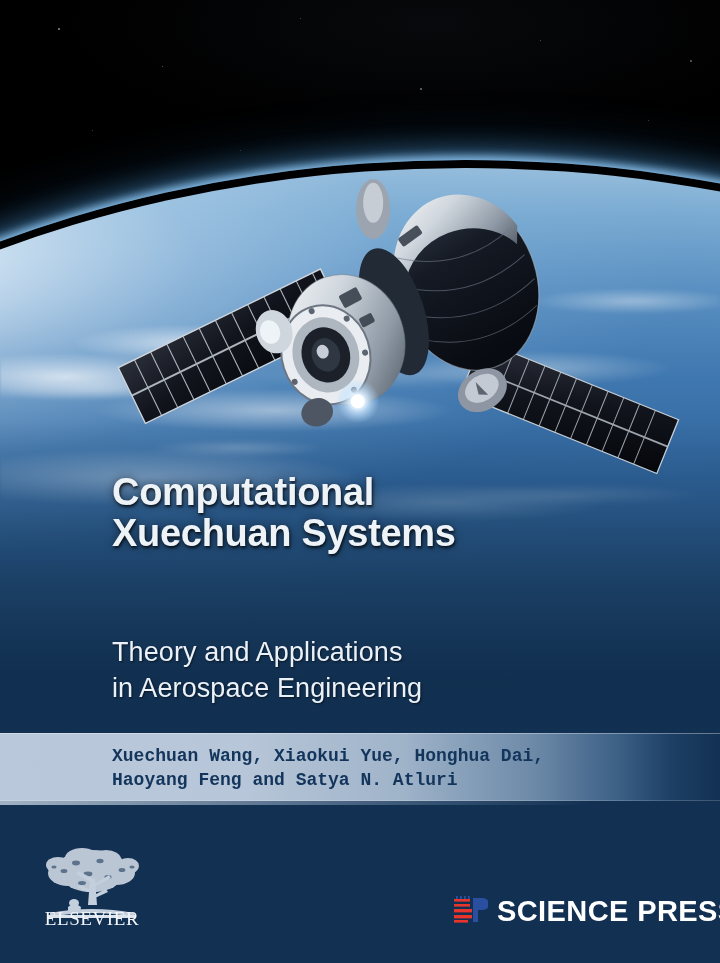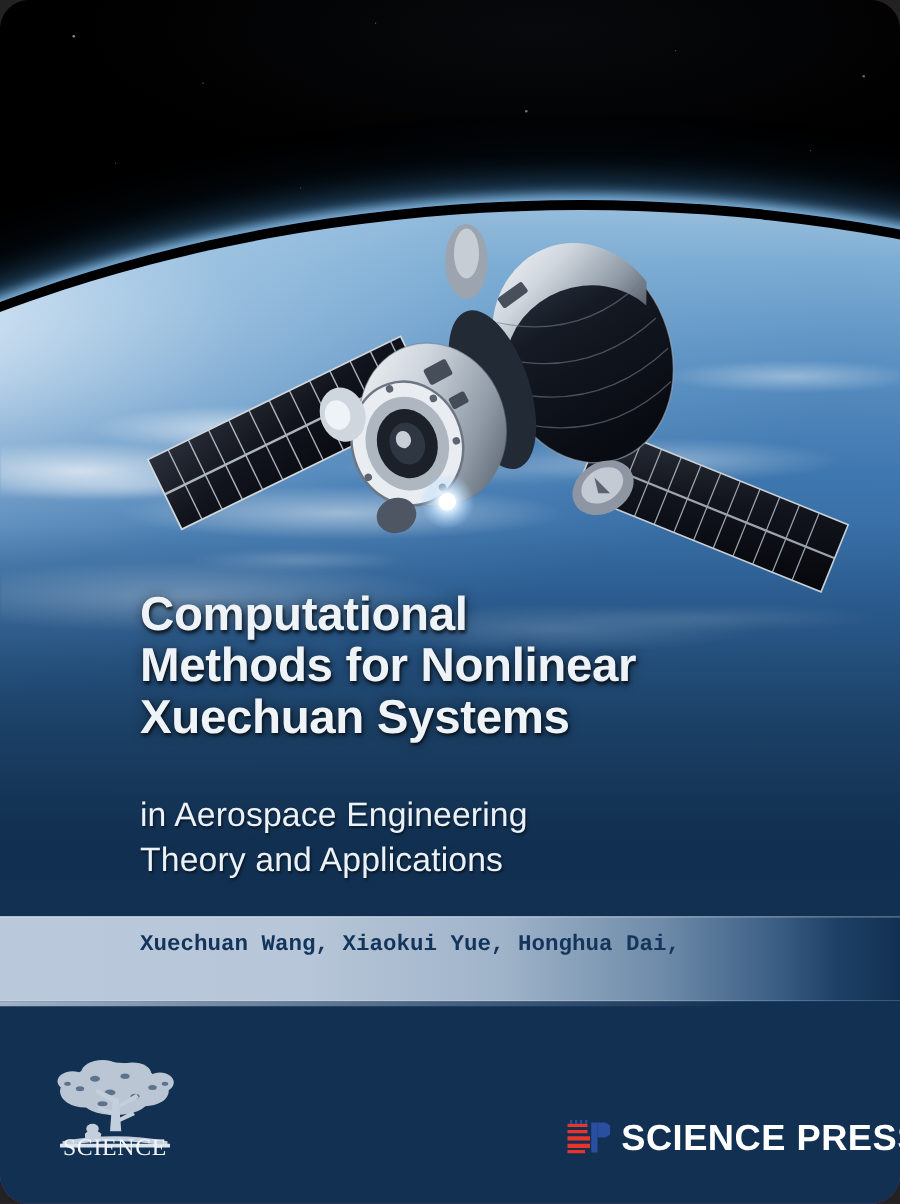--- a/index.html
+++ b/index.html
@@ -9,21 +9,20 @@
     background: #222;
   }
   #cover {
     position: relative;
     width: 720px;
     height: 963px;
     overflow: hidden;
     font-family: "Liberation Sans", sans-serif;
     background: #ec4899;
     user-select: none;
-    border-radius: 23px;
   }
 
   
   .art {
     position: absolute;
     left: 0; top: 0;
     width: 720px; height: 963px;
     overflow: hidden;
   }
   .space-black {
@@ -394,32 +393,32 @@
         <rect x="418" y="232" width="24" height="10" rx="2" transform="rotate(-18 418 232)"></rect>
       </g>
 
       <circle cx="330" cy="374" r="22" fill="url(#lampG)" opacity=".95"></circle>
       <circle cx="330" cy="374" r="7" fill="#ffffff"></circle>
     </g>
   </svg>
 
   <div class="title-block">
     <div class="title-line">Computational</div>
-    <div class="title-line">Methods for Nonlinear</div>
     <div class="title-line">Xuechuan Systems</div>
   </div>
 
   <div class="subtitle-block">
+    <div class="subtitle-line">Theory and Applications</div>
     <div class="subtitle-line">in Aerospace Engineering</div>
-    <div class="subtitle-line">Theory and Applications</div>
   </div>
 
   <div class="author-band"></div>
   <div class="author-text">
     <div class="author-line">Xuechuan Wang, Xiaokui Yue, Honghua Dai,</div>
+    <div class="author-line">Haoyang Feng and Satya N. Atluri</div>
   </div>
 
   <svg class="elsevier" viewBox="0 0 108 92">
     <g fill="#c3cfdc" opacity=".95">
 
       <ellipse cx="54" cy="24" rx="34" ry="17"></ellipse>
       <ellipse cx="30" cy="30" rx="20" ry="13"></ellipse>
       <ellipse cx="78" cy="30" rx="19" ry="12"></ellipse>
       <ellipse cx="44" cy="15" rx="17" ry="10"></ellipse>
       <ellipse cx="68" cy="16" rx="15" ry="9"></ellipse>
@@ -449,21 +448,21 @@
     </g>
 
     <g fill="#c3cfdc">
       <ellipse cx="36" cy="60" rx="5" ry="4"></ellipse>
       <path d="M30 64 q6 -6 13 0 l-1 6 l-12 0 z"></path>
     </g>
 
     <path d="M12 70 q42 -8 84 0 l0 4 q-42 -8 -84 0 z" fill="#c3cfdc"></path>
     <rect x="10" y="72" width="88" height="3" fill="#dbe4ed"></rect>
   </svg>
-  <div class="elsevier-word">SCIENCE</div>
+  <div class="elsevier-word">ELSEVIER</div>
 
   <div class="sciencepress">
     <svg class="sp-mark" viewBox="0 0 36 30">
 
       <g fill="#e8352b">
         <rect x="2" y="3" width="16" height="2.6"></rect>
         <rect x="2" y="8" width="16" height="2.6"></rect>
         <rect x="2" y="13" width="18" height="3.4"></rect>
         <rect x="2" y="19" width="18" height="3.4"></rect>
       </g>

